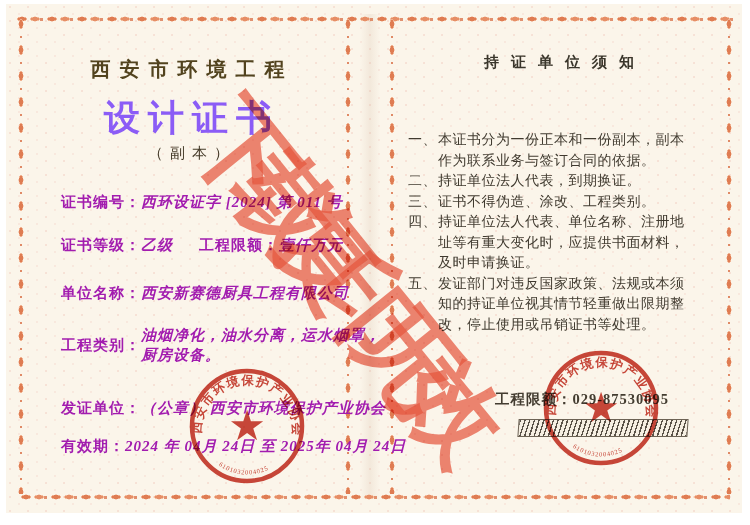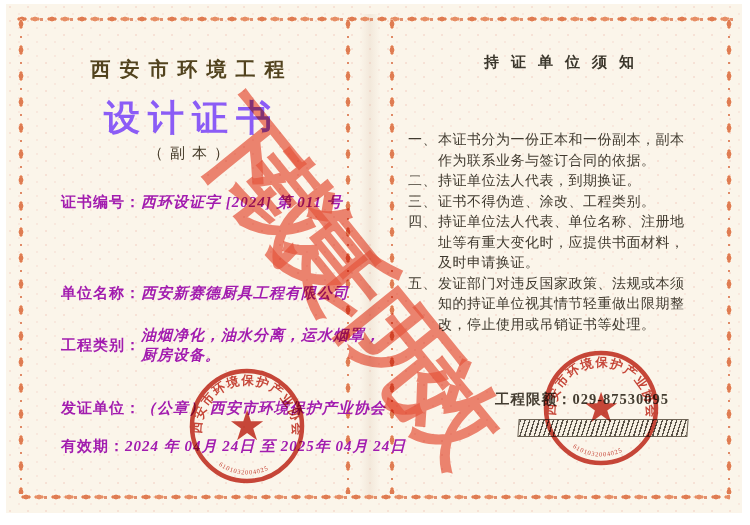--- a/index.html
+++ b/index.html
@@ -125,20 +125,27 @@
 
     <div class="lp-title1">西安市环境工程</div>
     <div class="lp-title2">设计证书</div>
     <div class="lp-copy">（副本）</div>
 
     <div class="lp-row r1">
       <span class="lbl">证书编号：</span>
       <span class="val">西环设证字 [2024] 第 011 号</span>
     </div>
 
+    <div class="lp-row r2">
+      <span class="lbl">证书等级：</span>
+      <span class="val">乙级</span>
+      <span class="pair-gap"></span>
+      <span class="lbl">工程限额：</span>
+      <span class="val">壹仟万元</span>
+    </div>
 
     <div class="lp-row r3">
       <span class="lbl">单位名称：</span>
       <span class="val">西安新赛德厨具工程有限公司</span>
     </div>
 
     <div class="lp-row r4">
       <span class="lbl">工程类别：</span>
       <span class="val">油烟净化，油水分离，运水烟罩，
 厨房设备。</span>

